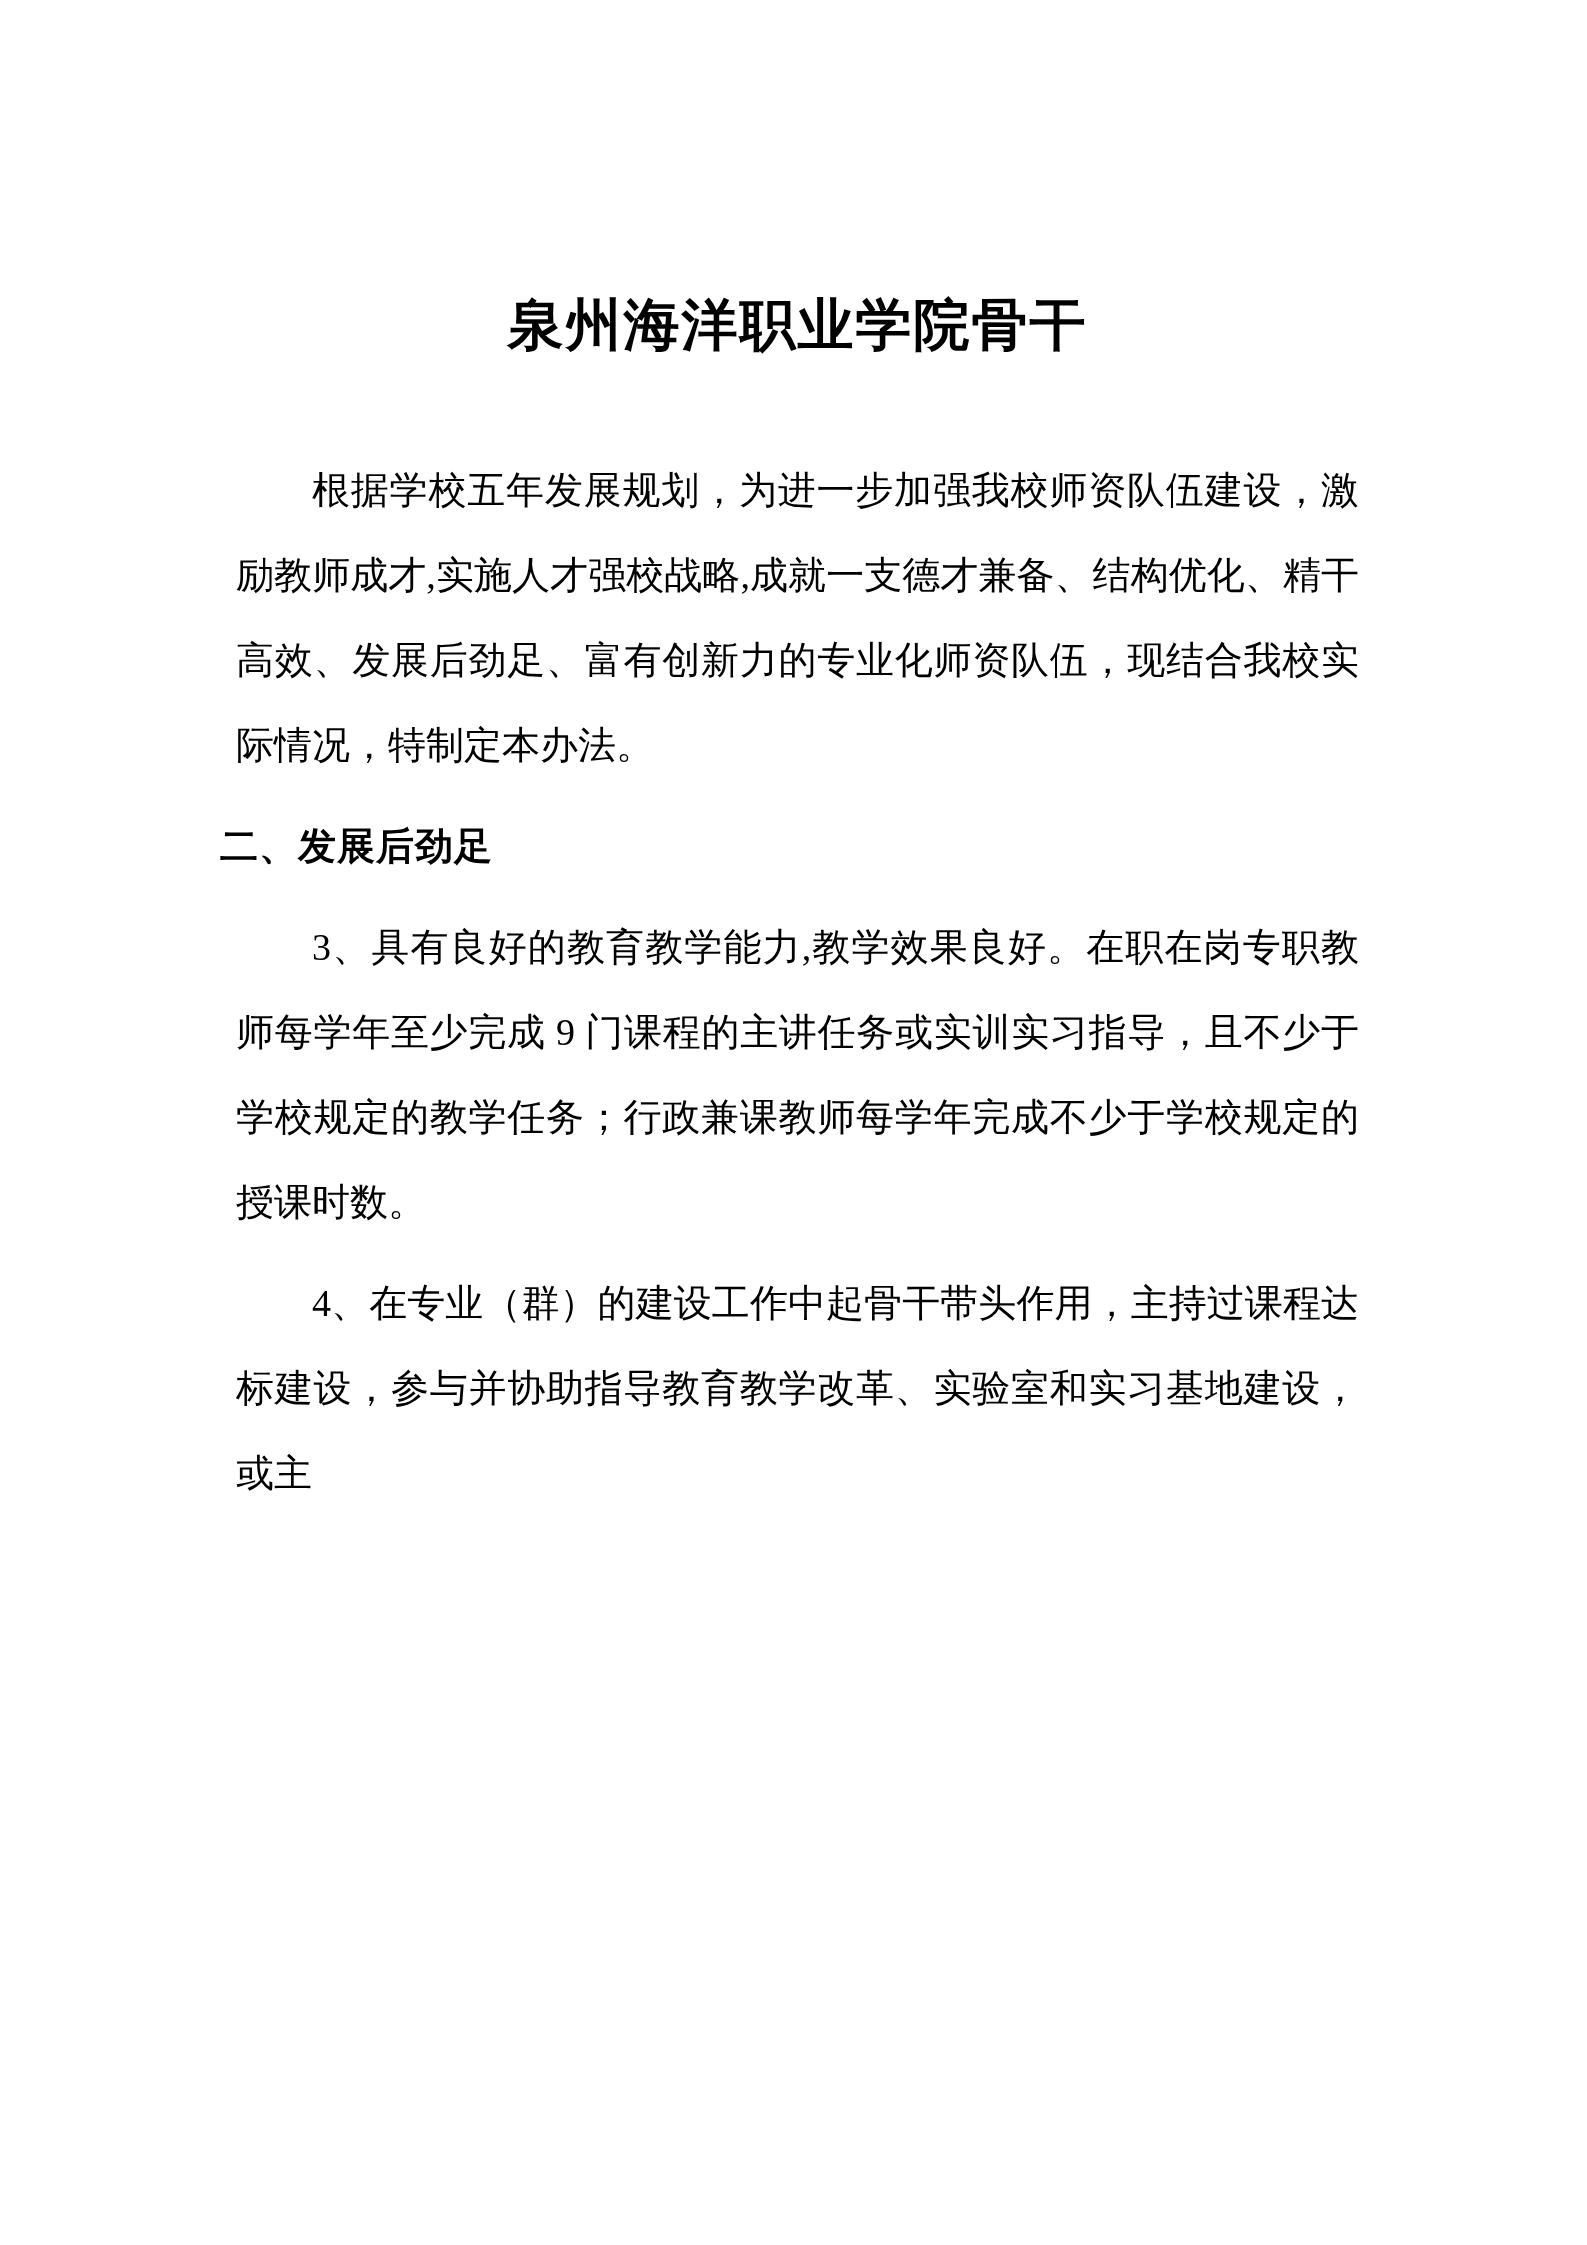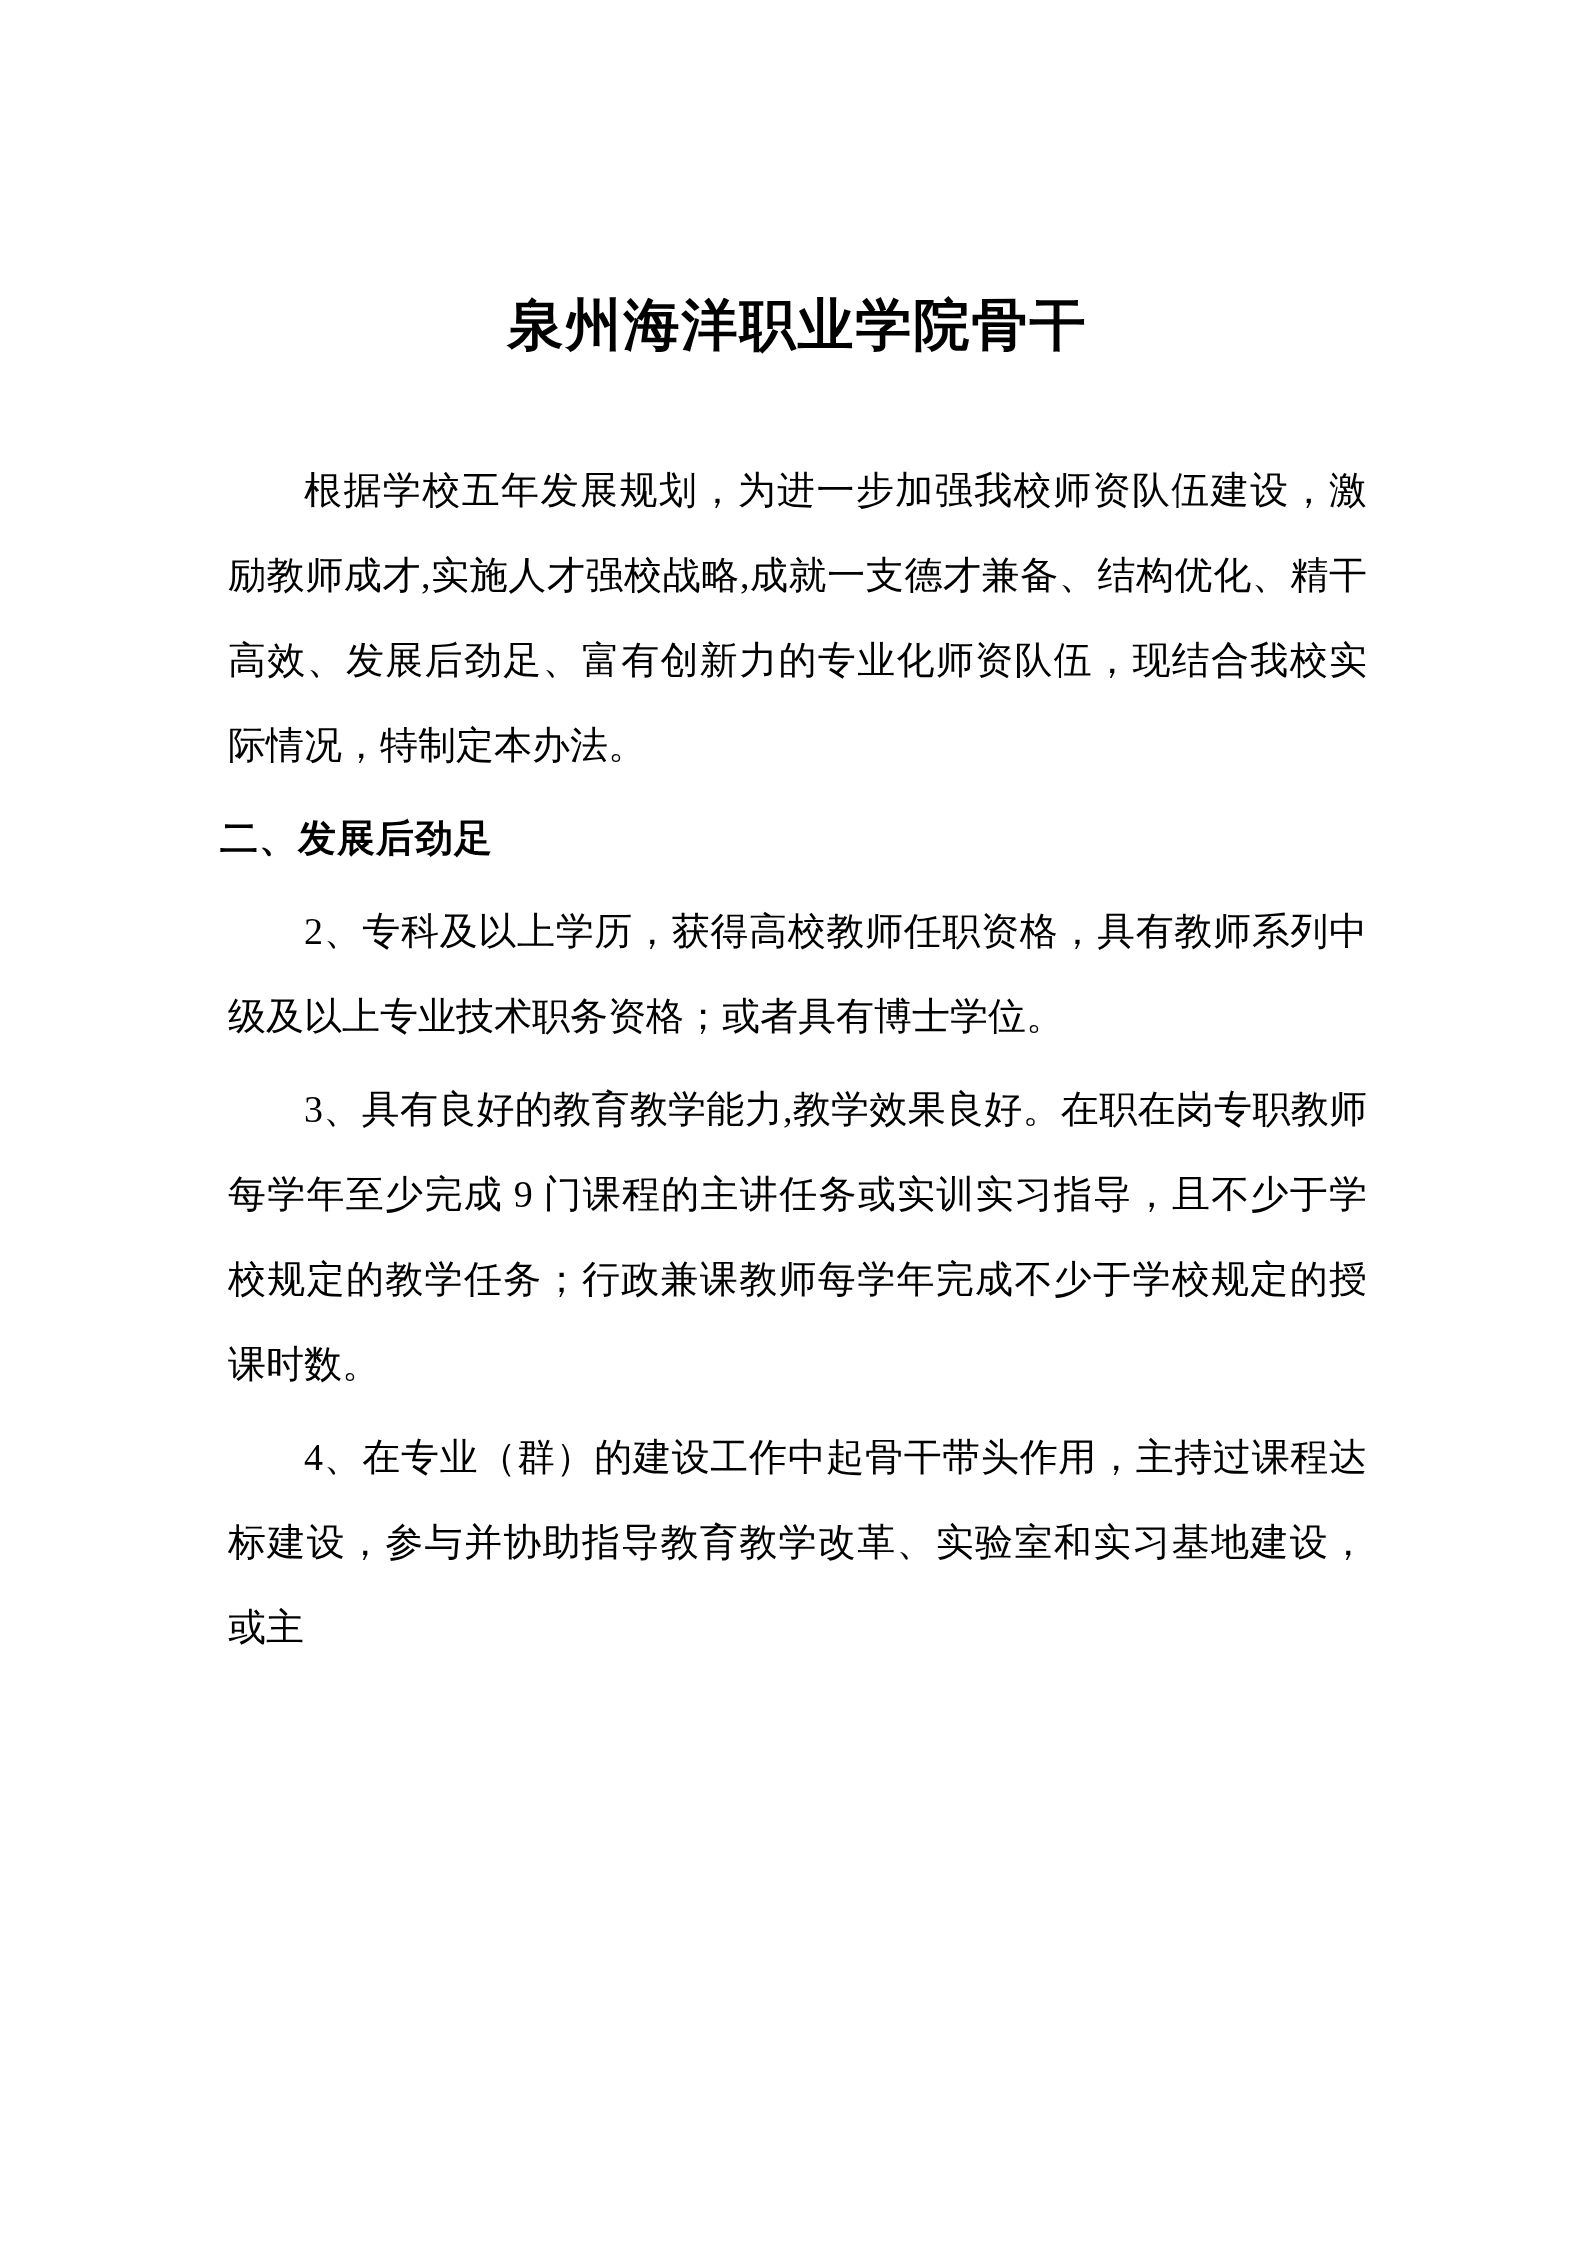--- a/index.html
+++ b/index.html
@@ -26,21 +26,21 @@
     text-align: center;
     letter-spacing: 2px;
   }
   .doc-body {
     margin-top: 70px;
     font-size: 38px;
     line-height: 85px;
     text-align: justify;
   }
   .para {
-    margin: 8px;
+    margin: 16px;
     text-indent: 76px; 
   }
   .heading {
     margin: 0;
     text-indent: 0;
     font-weight: bold;
     font-family: "Liberation Sans", "DejaVu Sans", sans-serif;
     letter-spacing: 1px;
   }
 </style>
@@ -56,21 +56,20 @@
   <div class="doc-body">
 
     <p class="para">根据学校五年发展规划，为进一步加强我校师资队伍建设，激励教师成才,实施人才强校战略,成就一支德才兼备、结构优化、精干高效、发展后劲足、富有创新力的专业化师资队伍，现结合我校实际情况，特制定本办法。</p>
 
 
 
     <p class="heading">二、发展后劲足</p>
 
 
 
-    <p class="para">2、专科及以上学历，获得高校教师任职资格，具有教师系列中级及以上专业技术职务资格；或者具有博士学位。</p>
 
     <p class="para">3、具有良好的教育教学能力,教学效果良好。在职在岗专职教师每学年至少完成 9 门课程的主讲任务或实训实习指导，且不少于学校规定的教学任务；行政兼课教师每学年完成不少于学校规定的授课时数。</p>
 
     <p class="para">4、在专业（群）的建设工作中起骨干带头作用，主持过课程达标建设，参与并协助指导教育教学改革、实验室和实习基地建设，或主</p>
 
   </div>
 
 </div>
 
 </body></html>

